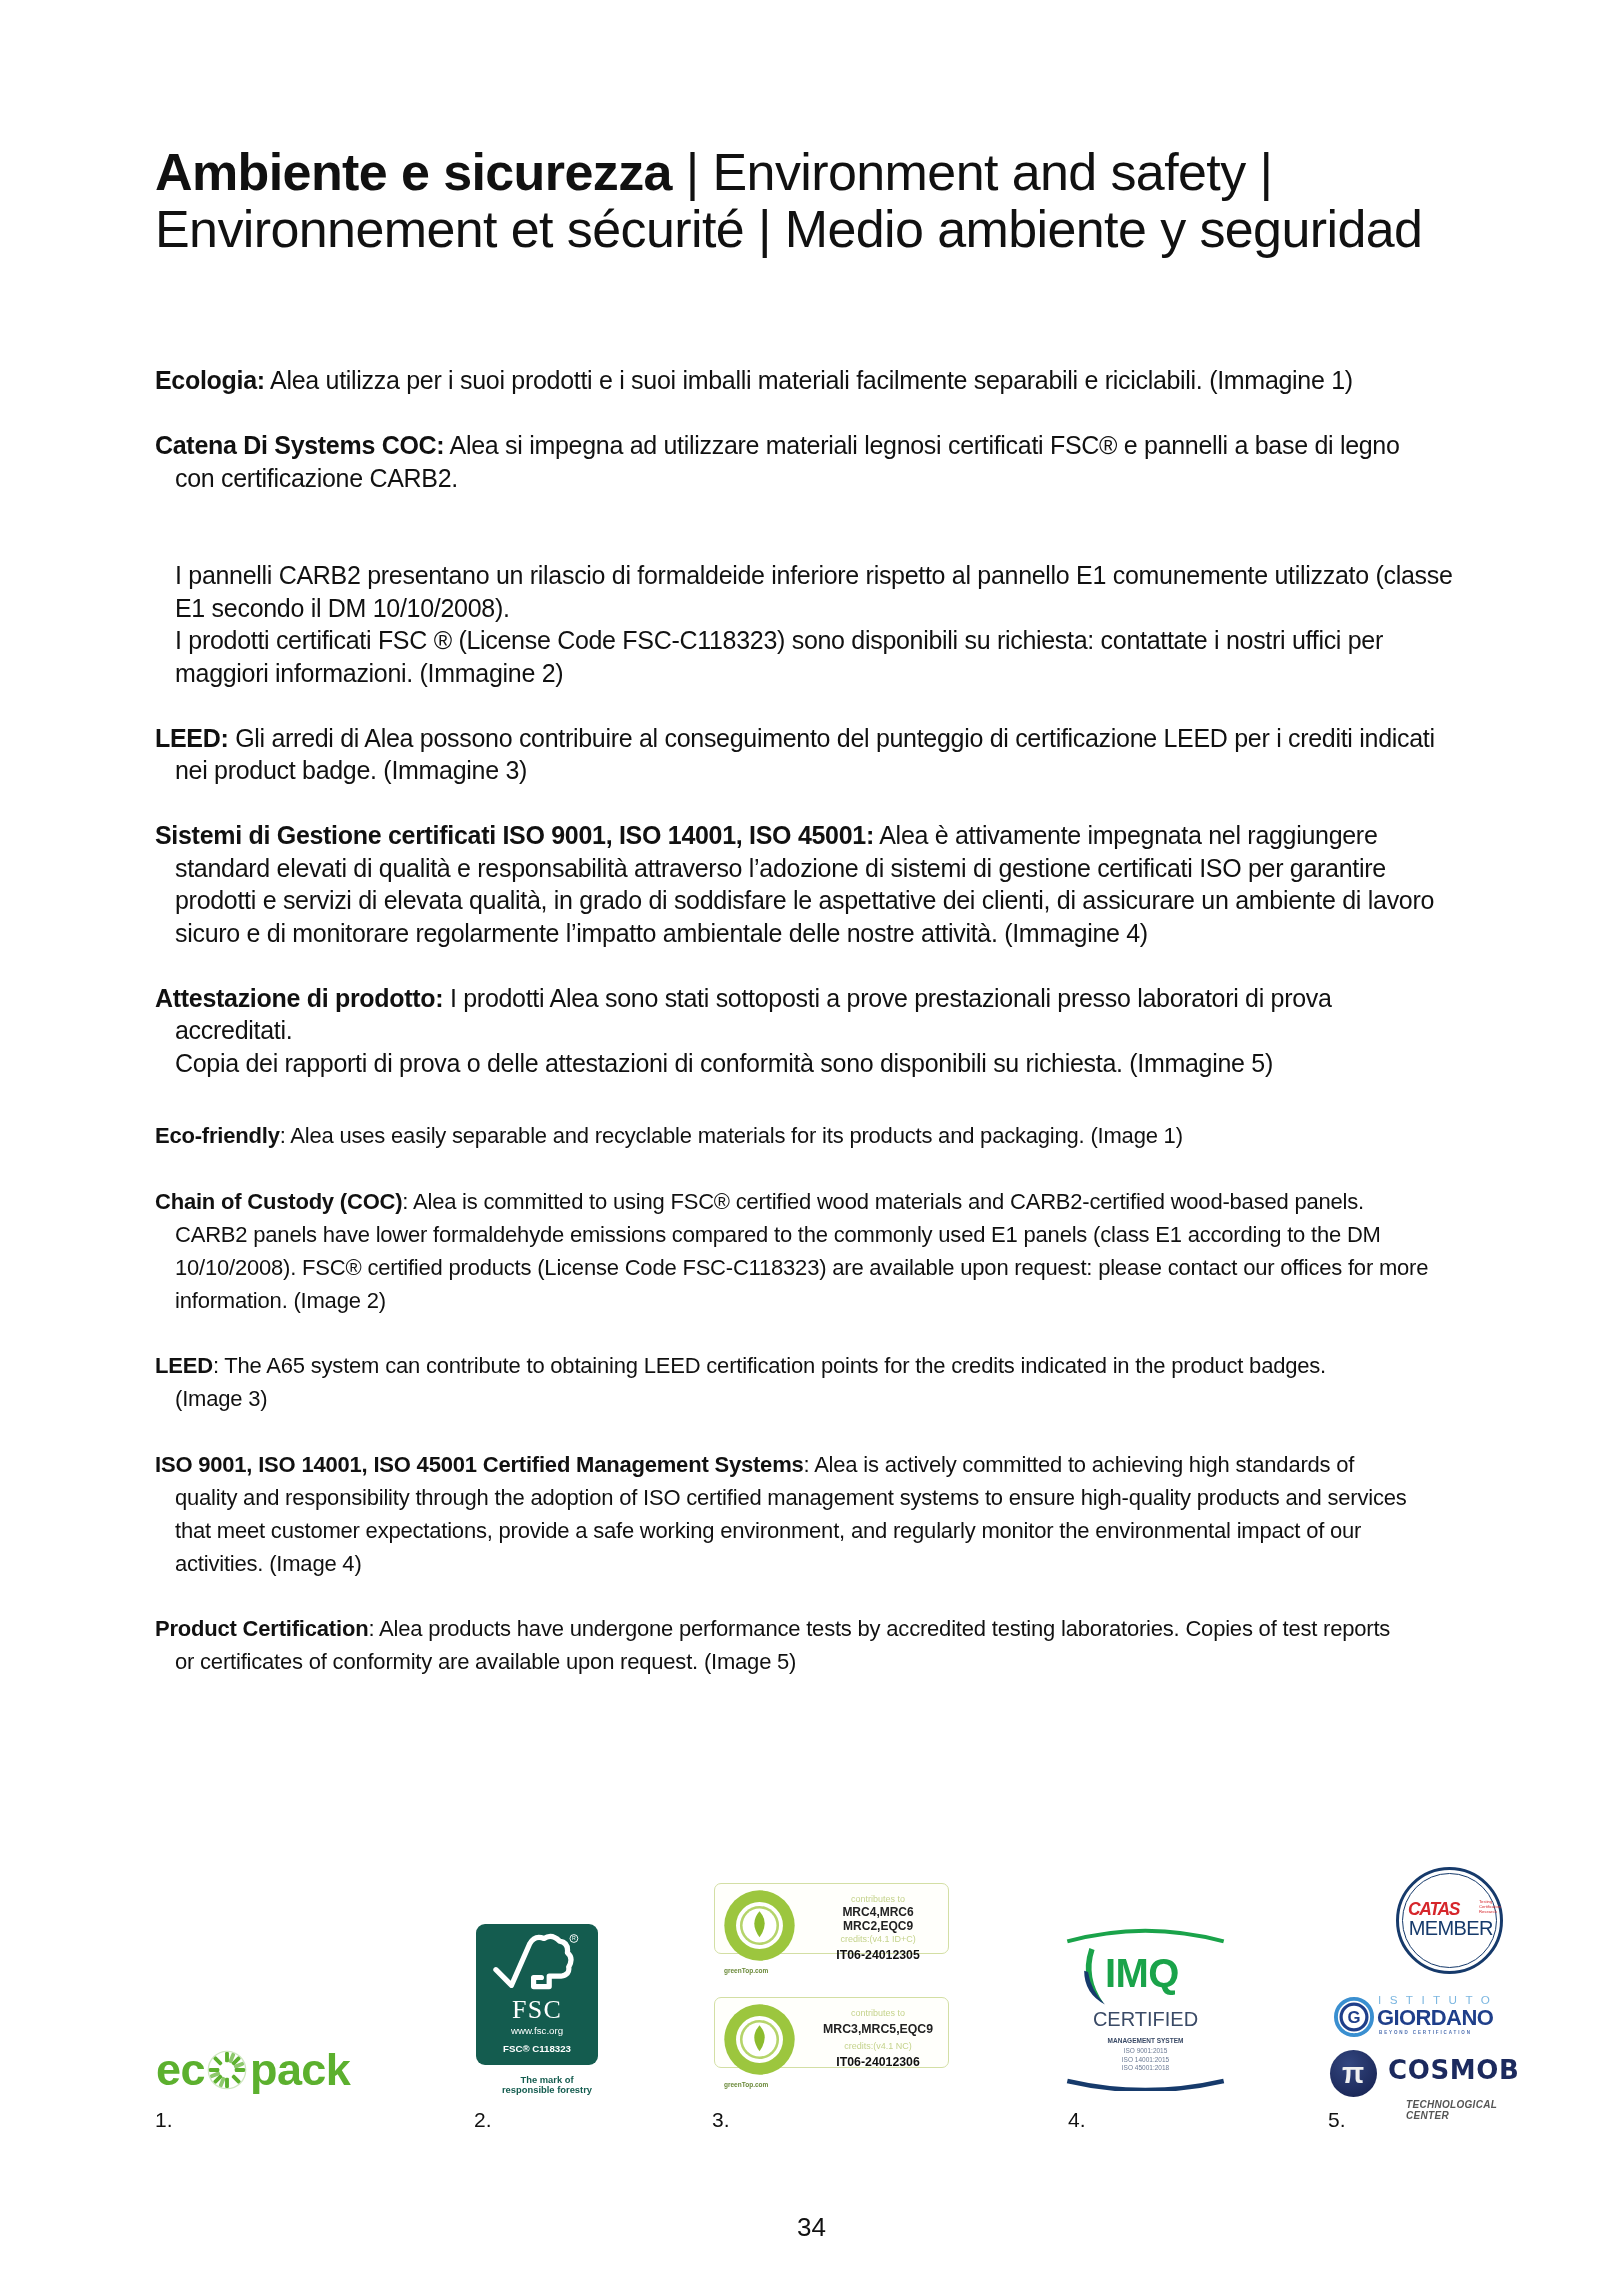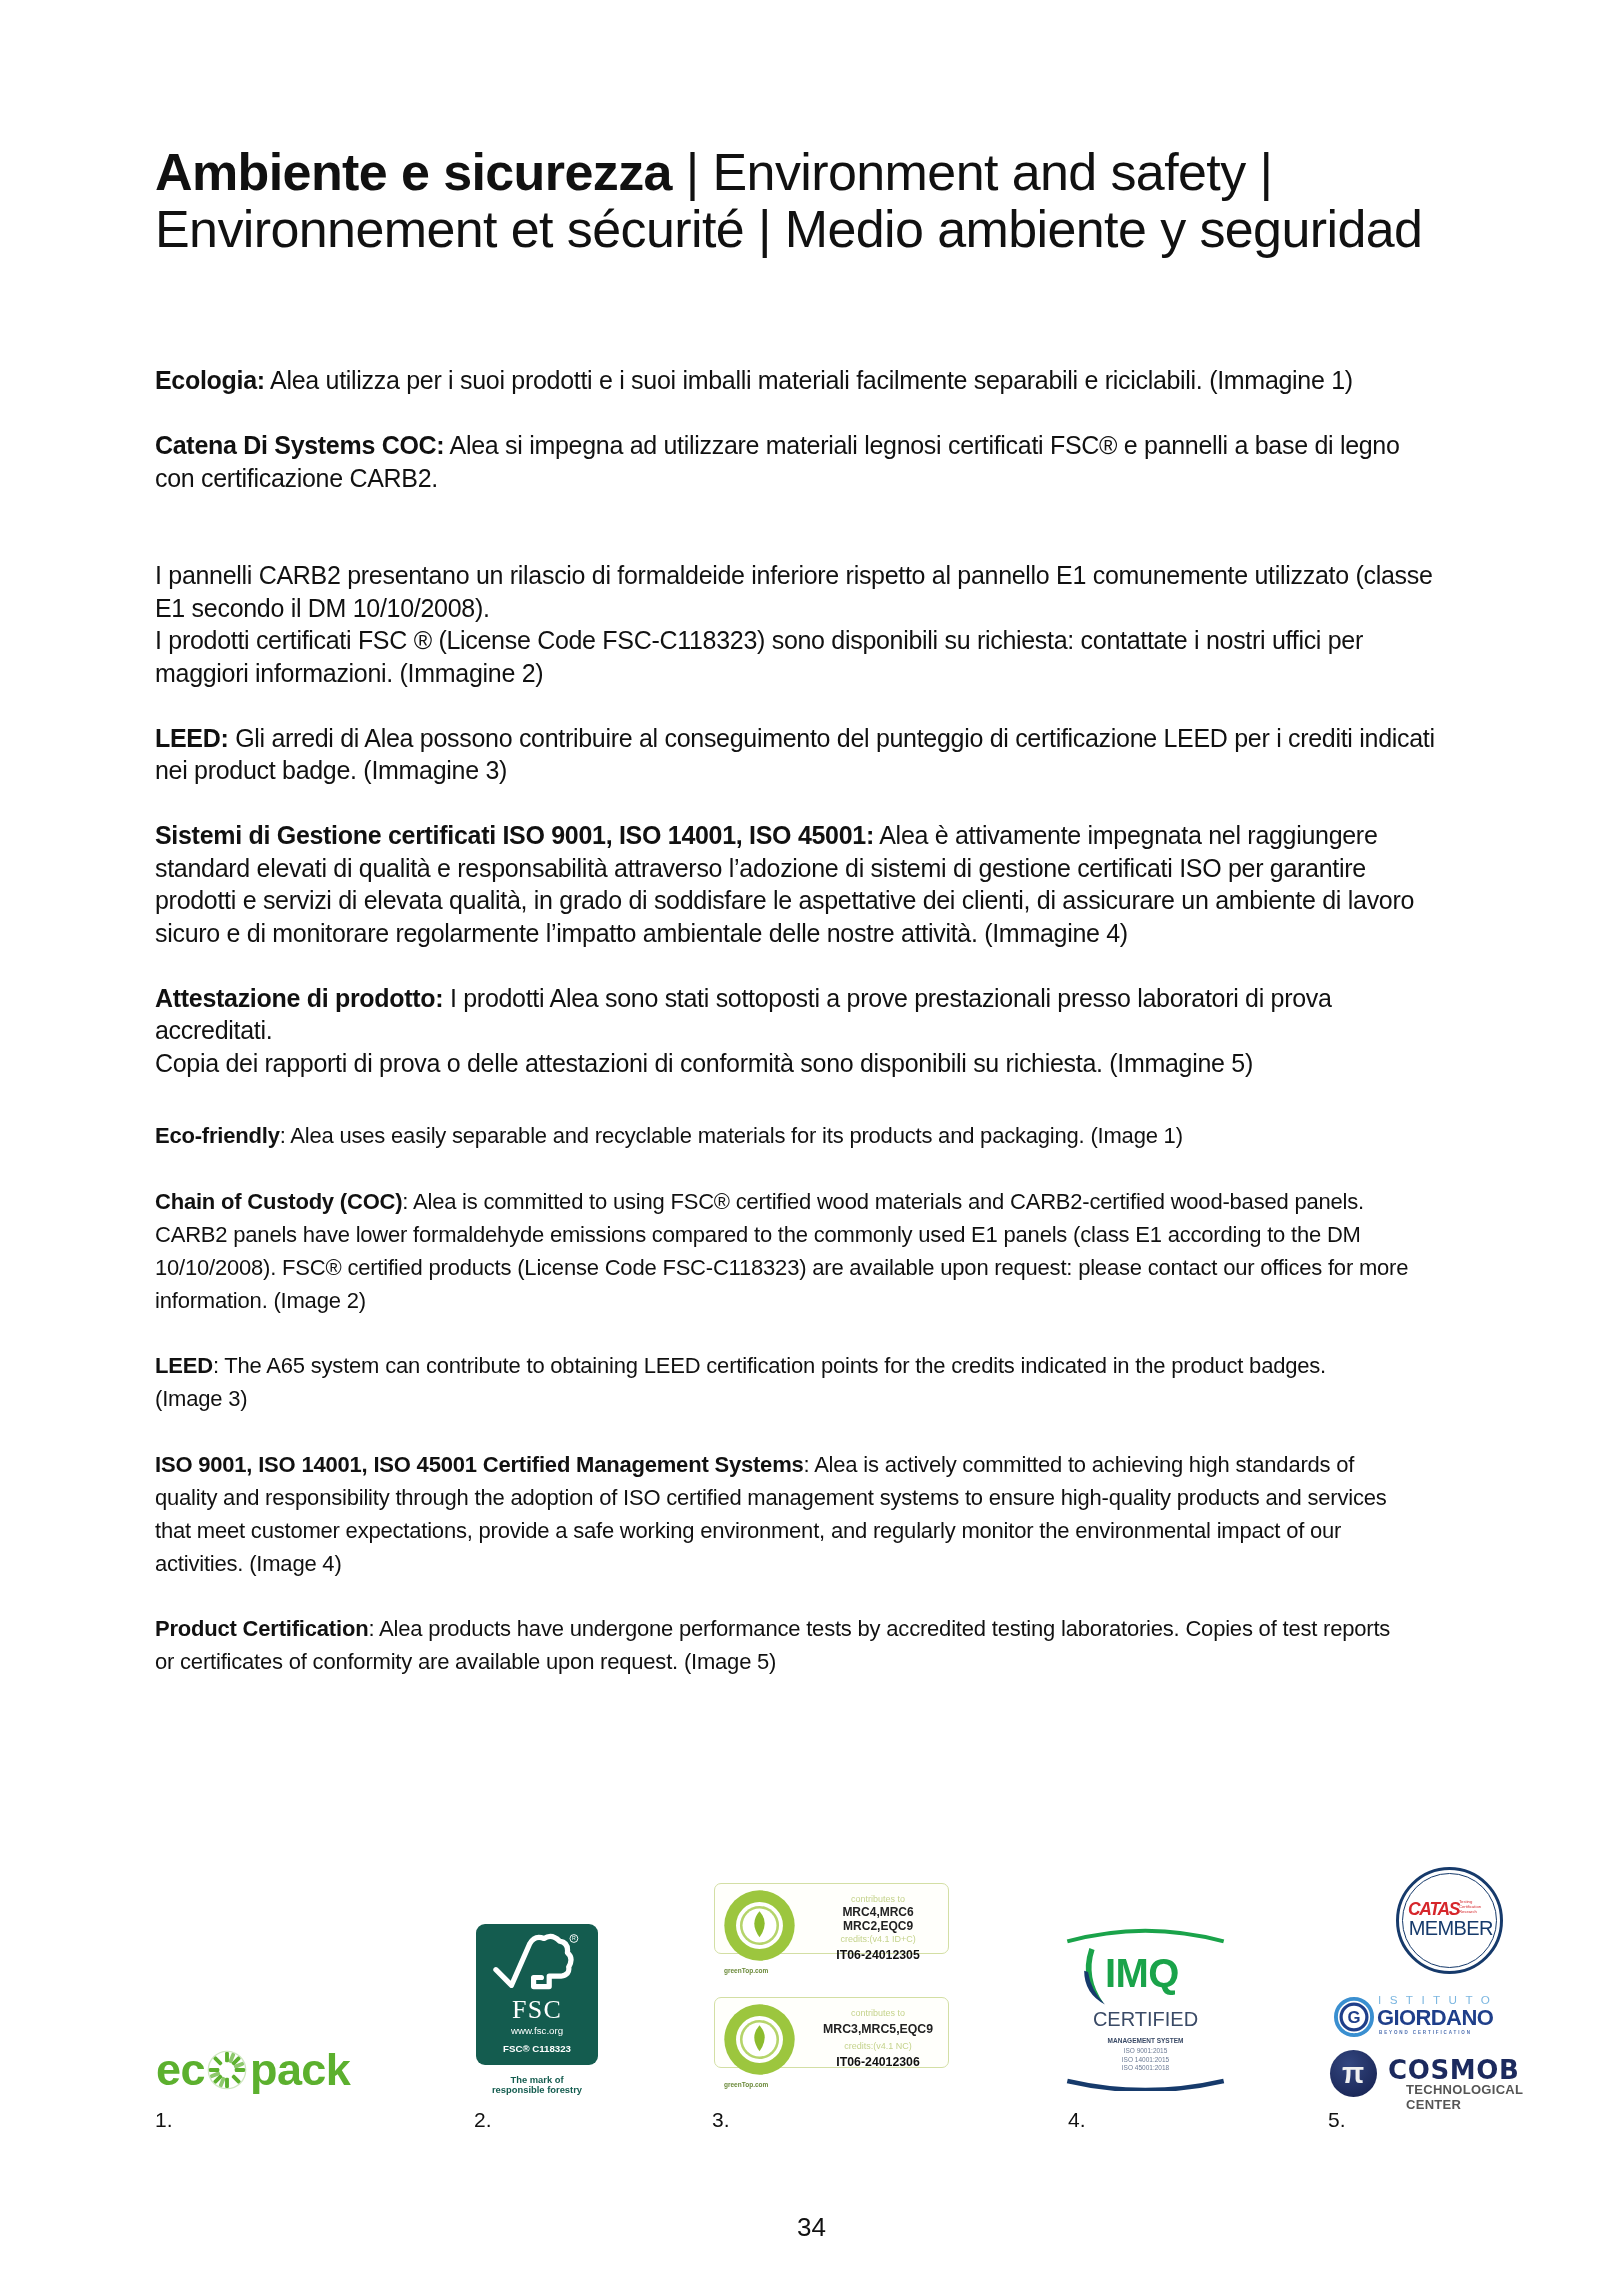--- a/index.html
+++ b/index.html
@@ -18,21 +18,21 @@
     font-size: 25px; line-height: 32.5px; letter-spacing: -0.3px;
   }
   .english {
     position: absolute; left: 155px; top: 1119px; width: 1404px;
     font-size: 22px; line-height: 33px; letter-spacing: -0.2px;
   }
   .para { margin: 0; }
   .italian .para + .para { margin-top: 32.5px; }
   .english .para + .para { margin-top: 32.5px; }
   .para .lead { font-weight: bold; }
-  .line { display: block; }
+  .line { display: block; margin-left: 20px; }
 
   
   .logo { position: absolute; }
   .caption {
     position: absolute; font-size: 21px; line-height: 23.4px; color: #111;
   }
   .ecopack {
     left: 156px; top: 2044px; width: 240px; height: 52px;
     display: flex; align-items: center;
     font-weight: bold; font-size: 45px; color: #5cb02e; letter-spacing: -0.6px;
@@ -79,21 +79,21 @@
   .catas .member { position: absolute; left: 5.2px; right: 2.6px; top: 47px; text-align: center; font-size: 20px; color: #163a6b; letter-spacing: -0.6px; }
   .giordano { left: 1326px; top: 1985px; width: 195px; height: 55px; }
   .giordano .g-ring { position: absolute; left: 7.8px; top: 11.7px; width: 40px; height: 40px; }
   .giordano .istituto { position: absolute; left: 52px; top: 7.8px; font-size: 11.7px; letter-spacing: 8.4px; color: #7bb6e0; }
   .giordano .gword { position: absolute; left: 51px; top: 19.5px; font-size: 22px; font-weight: bold; color: #1f3f8a; letter-spacing: -0.6px; }
   .giordano .gsub { position: absolute; left: 53px; top: 45px; font-size: 4.5px; letter-spacing: 1.9px; color: #4d6fb0; font-weight: bold; }
   .cosmob { left: 1323px; top: 2047px; width: 208px; height: 52px; }
   .cosmob .c-disc { position: absolute; left: 6.5px; top: 3.2px; width: 47px; height: 47px; border-radius: 50%; background: radial-gradient(circle at 40% 30%, #33467f, #141f4d); }
   .cosmob .c-glyph { position: absolute; left: 6.5px; top: 3.2px; width: 47px; height: 47px; line-height: 47px; text-align: center; color: #f0f0f0; font-size: 29px; font-weight: bold; }
   .cosmob .cword { position: absolute; left: 65px; top: 7.8px; font-size: 26px; font-weight: 900; color: #1c2a5e; letter-spacing: 0.6px; font-family: "DejaVu Sans", sans-serif; }
-  .cosmob .csub { position: absolute; left: 83px; top: 35px; font-size: 13px; font-weight: bold; color: #555; letter-spacing: 0.3px; }
+  .cosmob .csub { position: absolute; left: 83px; top: 52px; font-size: 10px; font-weight: bold; color: #555; letter-spacing: 0.3px; font-style: italic; }
   .page-number {
     position: absolute; left: 0; width: 1623px; top: 2212px; text-align: center;
     font-size: 26px; color: #111;
   }
 </style>
 </head>
 <body>
 
 <h1 class="page-title">
   <span class="bold">Ambiente e sicurezza</span><span> | Environment and safety |</span><br>

